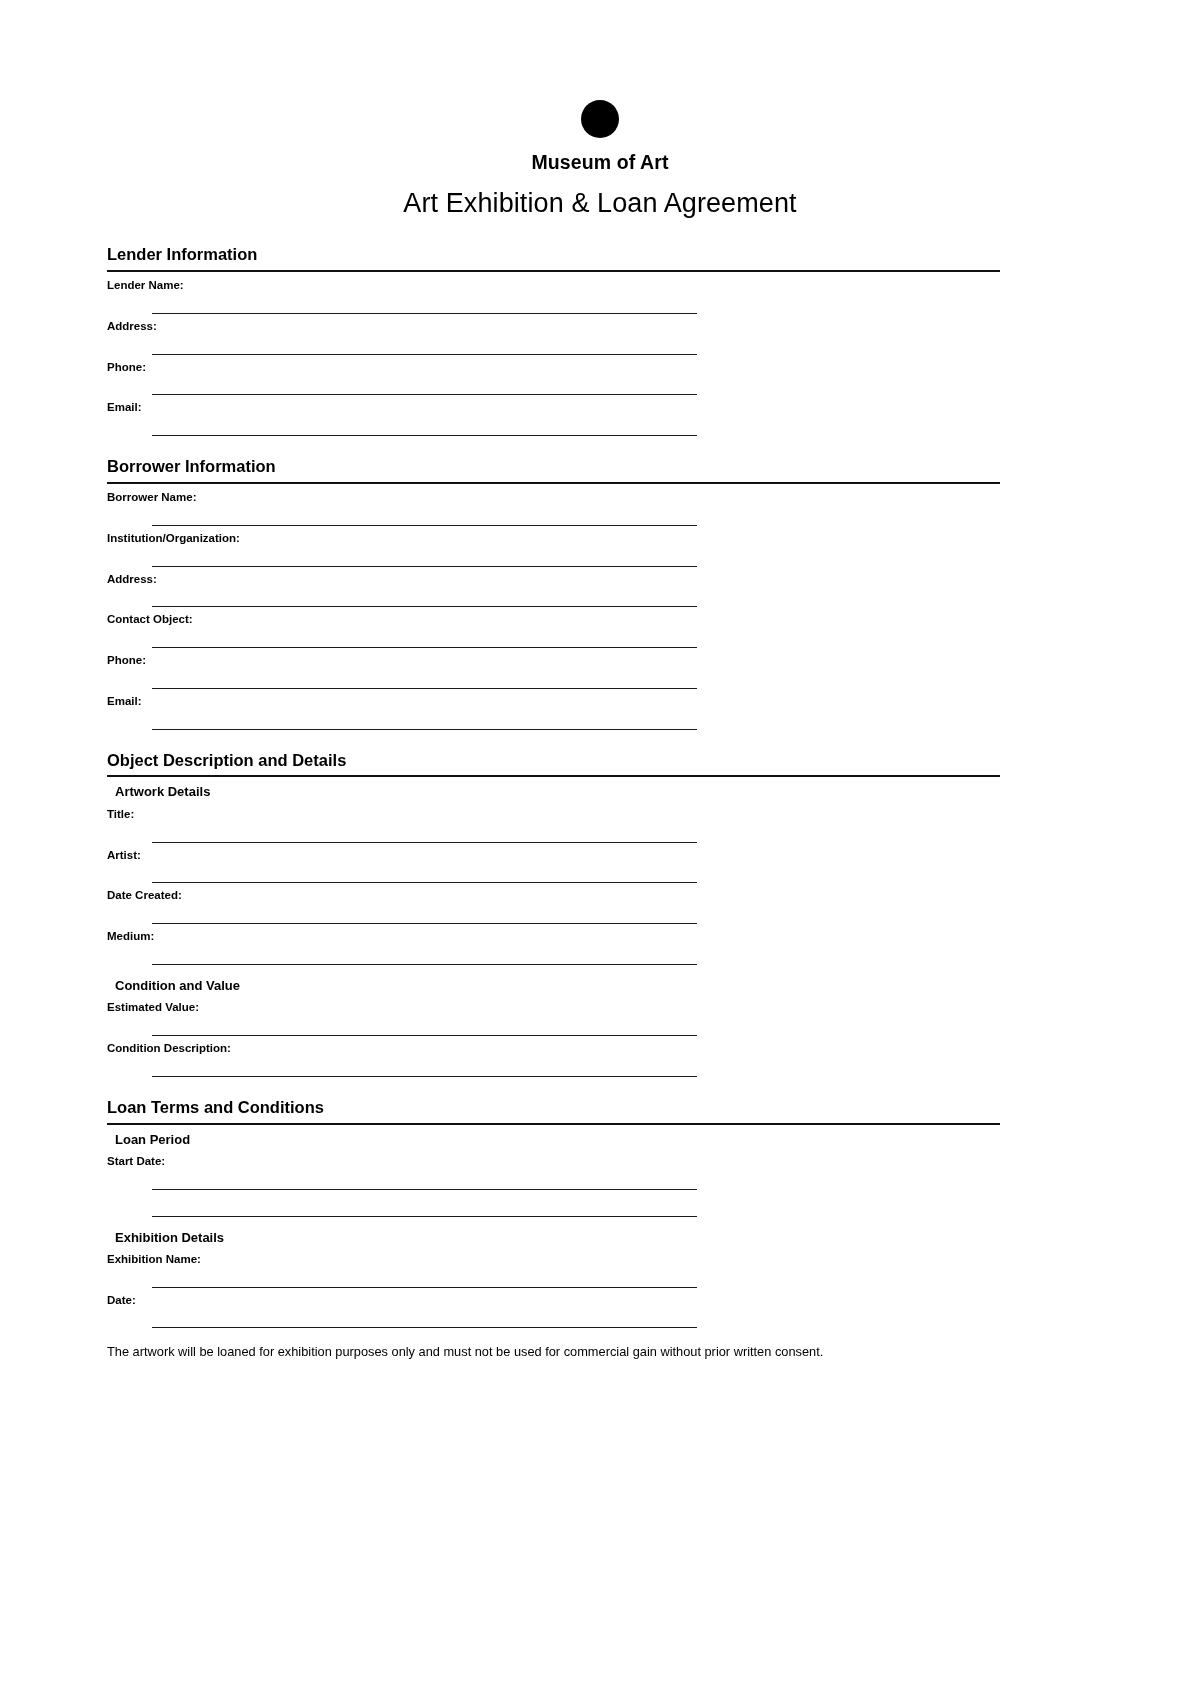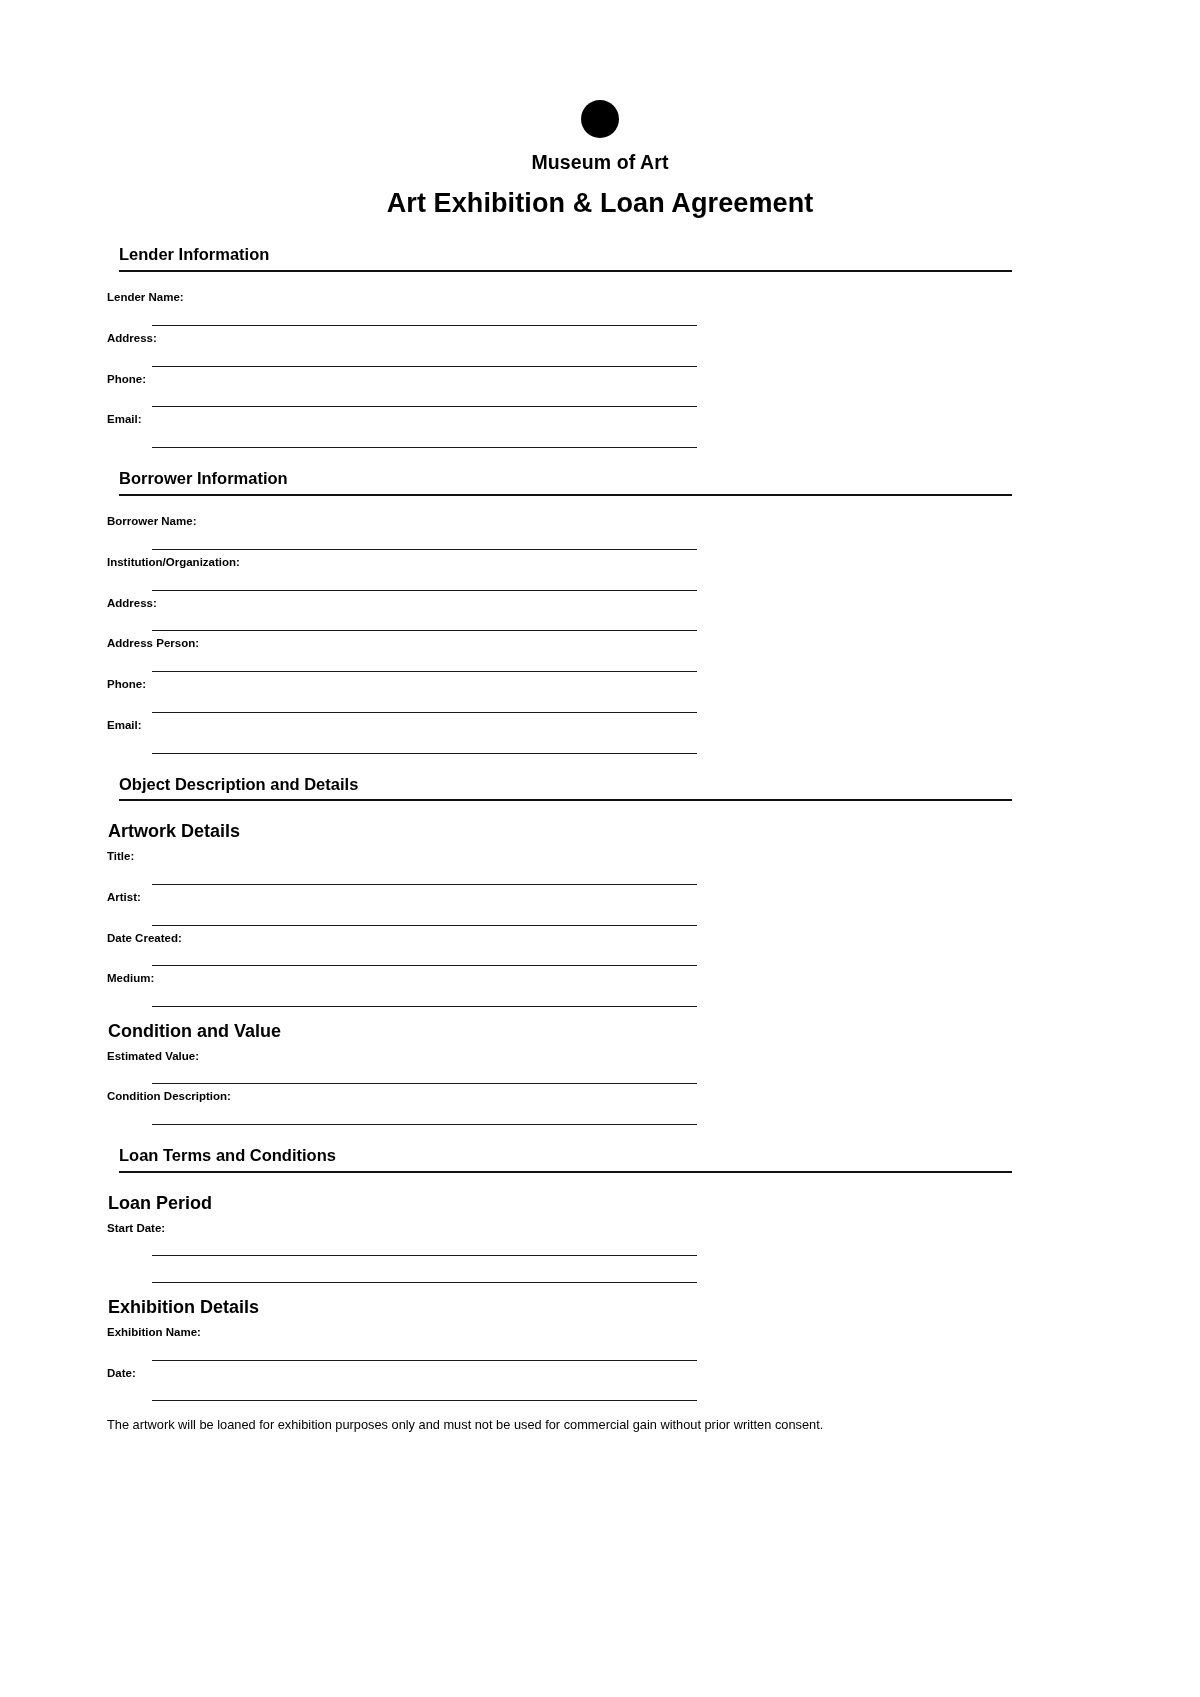--- a/index.html
+++ b/index.html
@@ -39,21 +39,21 @@
   }
   .org-name {
     font-size: 19.5px;
     font-weight: bold;
     letter-spacing: 0.1px;
     line-height: 1.1;
     margin: 0 0 16px 0;
   }
   .doc-title {
     font-size: 27px;
-    font-weight: bold;
+    font-weight: normal;
     letter-spacing: 0.1px;
     line-height: 1.1;
     margin: 0;
   }
 
   
   .doc-body {
     margin-top: 26px;
     padding-left: 107px;
     padding-right: 200px;
@@ -64,36 +64,36 @@
     margin: 0;
   }
   .section + .section {
     margin-top: 21px;
   }
   .section-heading {
     font-size: 16.5px;
     font-weight: bold;
     line-height: 1.2;
     padding-bottom: 5px;
-    margin: 12px;
+    margin: 0;
     border-bottom: 2.2px solid #111111;
     width: 893px;
     box-sizing: border-box;
   }
 
   .section-content {
     padding-top: 7px;
   }
 
   
   .subsection-heading {
-    font-size: 18px;
+    font-size: 13px;
     font-weight: bold;
     line-height: 1.25;
-    margin: 0 0 1px 1px;
+    margin: 0 0 1px 8px;
   }
   .subsection + .subsection {
     margin-top: 13px;
   }
 
   
   .field {
     margin: 0;
     padding-top: 6px;
   }
@@ -171,21 +171,21 @@
               </div>
               <div class="field">
                 <span class="field-label">Institution/Organization:</span>
                 <div class="field-line"></div>
               </div>
               <div class="field">
                 <span class="field-label">Address:</span>
                 <div class="field-line"></div>
               </div>
               <div class="field">
-                <span class="field-label">Address Person:</span>
+                <span class="field-label">Contact Object:</span>
                 <div class="field-line"></div>
               </div>
               <div class="field">
                 <span class="field-label">Phone:</span>
                 <div class="field-line"></div>
               </div>
               <div class="field">
                 <span class="field-label">Email:</span>
                 <div class="field-line"></div>
               </div>

